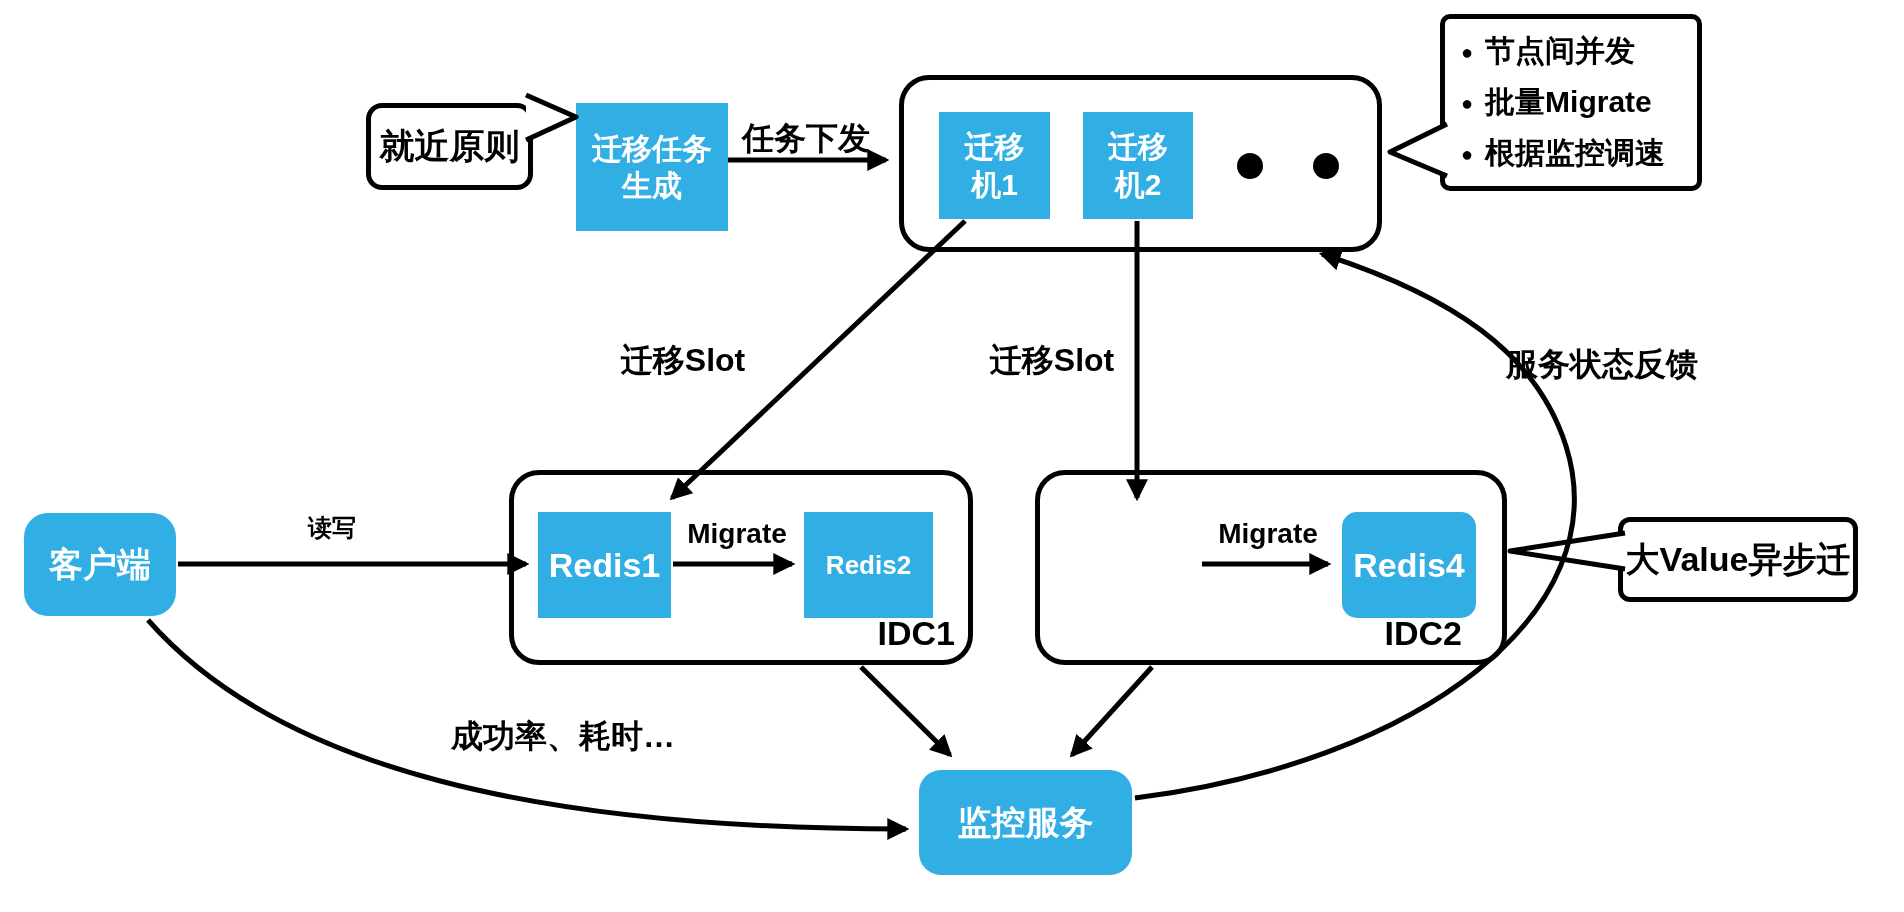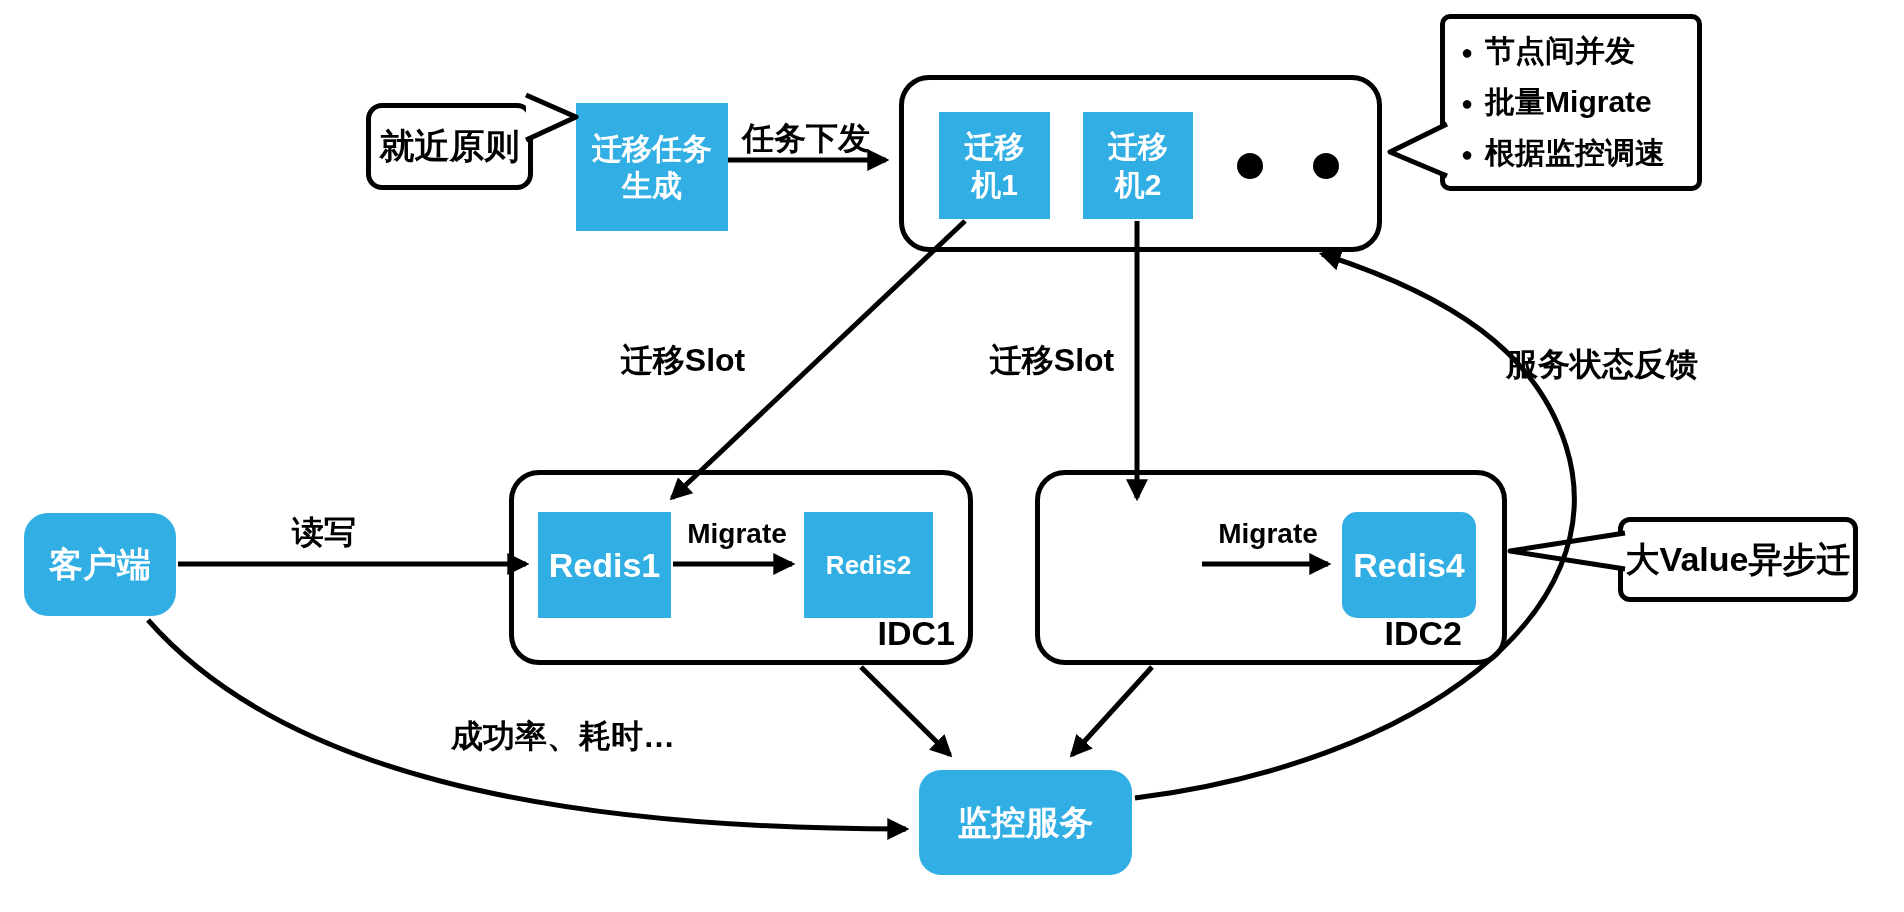--- a/index.html
+++ b/index.html
@@ -121,19 +121,19 @@
   <svg id="feedback" viewBox="0 0 1904 912">
     <path d="M 1135 798 C 1420 762, 1618 612, 1566 446 C 1536 352, 1452 296, 1322 254" stroke="#000" stroke-width="5" fill="none" marker-end="url(#ah)"></path>
   </svg>
 
   <div class="lbl" style="left:726px;top:106px;width:160px;font-size:32px;margin-top:14px;">任务下发</div>
   <div class="lbl" style="left:598px;top:342px;width:170px;font-size:32px;">迁移Slot</div>
   <div class="lbl" style="left:967px;top:342px;width:170px;font-size:32px;">迁移Slot</div>
   <div class="lbl" style="left:1490px;top:346px;width:224px;font-size:32px;">服务状态反馈</div>
   <div class="lbl" style="left:672px;top:518px;width:130px;font-size:28px;">Migrate</div>
   <div class="lbl" style="left:1203px;top:518px;width:130px;font-size:28px;">Migrate</div>
-  <div class="lbl" style="left:264px;top:514px;width:120px;font-size:32px;">读写</div>
+  <div class="lbl" style="left:272px;top:514px;width:120px;font-size:24px;">读写</div>
   <div class="lbl" style="left:428px;top:718px;width:240px;font-size:32px;margin-left:15px;">成功率、耗时…</div>
 
   <div class="lbl" style="left:845px;top:614px;width:110px;font-size:34px;text-align:right;">IDC1</div>
   <div class="lbl" style="left:1352px;top:614px;width:110px;font-size:34px;text-align:right;">IDC2</div>
 
 </div>
 
 </body></html>

